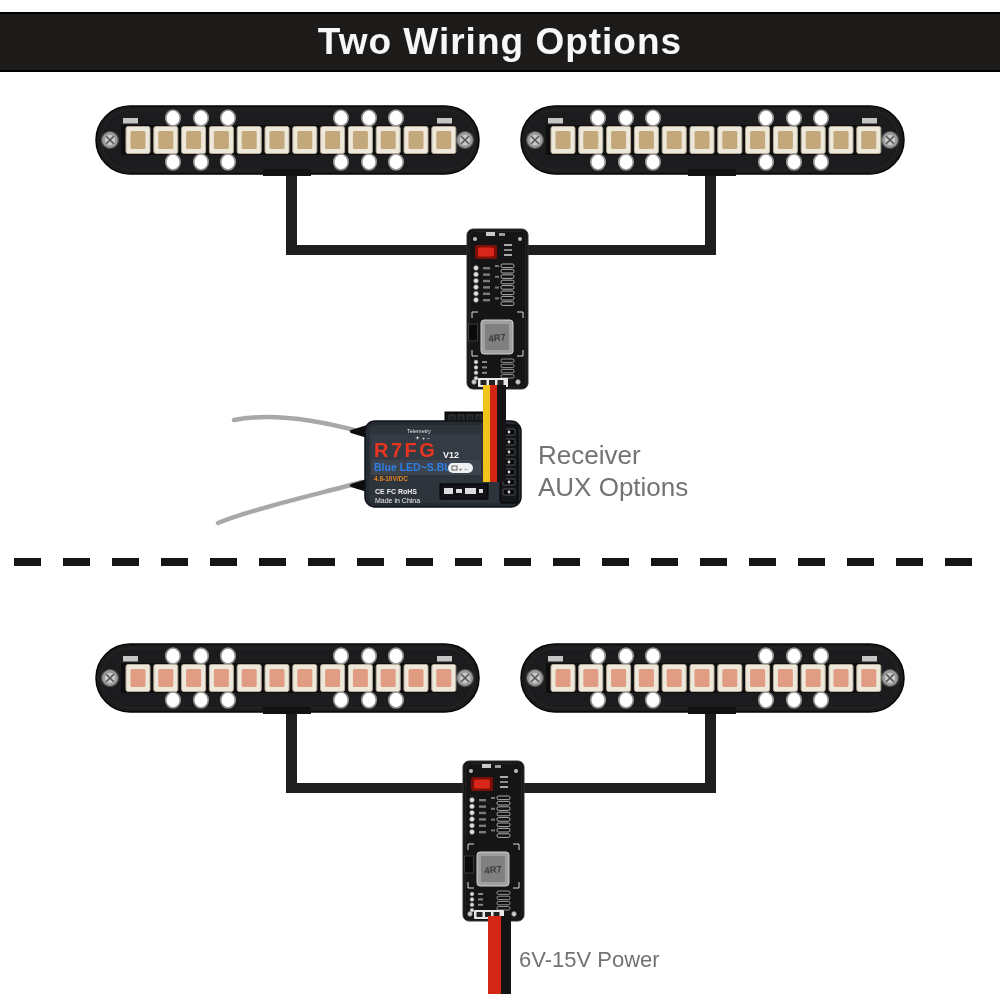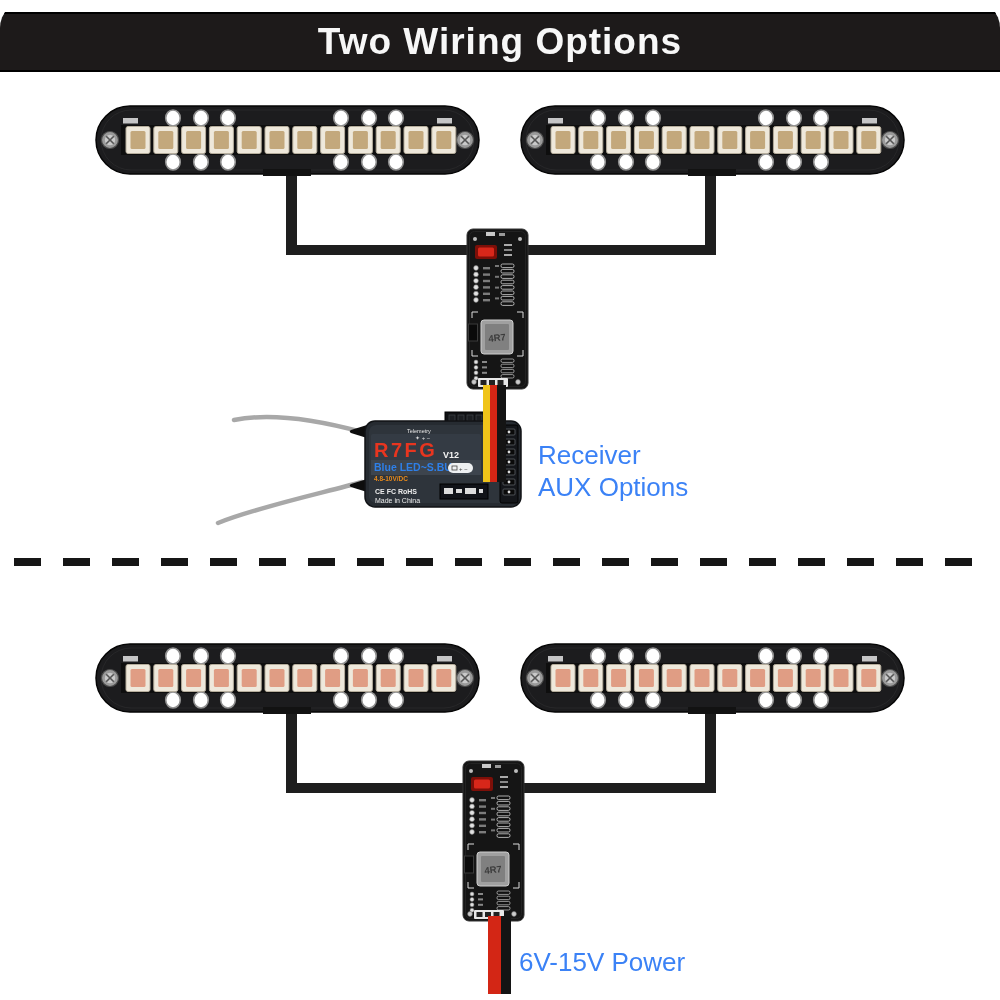--- a/index.html
+++ b/index.html
@@ -1,29 +1,29 @@
 <!DOCTYPE html>
 <html><head>
 <meta charset="utf-8">
 <style>
   html,body{margin:0;padding:0;background:#fff;}
   .stage{position:relative;width:1000px;height:1000px;background:#ffffff;overflow:hidden;
-         font-family:"Liberation Sans",sans-serif;border-radius:28px;}
+         font-family:"Liberation Sans",sans-serif;}
   .abs{position:absolute;}
   .banner{position:absolute;left:0;top:12px;width:1000px;height:56px;background:#1d1a1a;
           display:flex;align-items:center;justify-content:center;border-top:2px solid #000;border-bottom:2px solid #000;}
   .banner span{color:#f7f7f7;font-size:37px;font-weight:bold;letter-spacing:1px;}
   .wire{position:absolute;background:#1e1e1e;}
   .divider{position:absolute;left:14px;top:558px;width:972px;height:8px;
            background:repeating-linear-gradient(90deg,#161616 0 27px,transparent 27px 49px);}
   .cable{position:absolute;display:flex;}
   .cable div{height:100%;}
-  .note{position:absolute;color:#3b82f6;}
+  .note{position:absolute;color:#737373;}
   .note-receiver{left:538px;top:440px;font-size:26px;line-height:1.22;}
-  .note-power{left:519px;top:947px;font-size:26px;}
+  .note-power{left:519px;top:947px;font-size:22px;}
   svg{display:block;}
 </style>
 </head>
 <body>
 
 <div class="stage">
 
   <svg width="0" height="0" style="position:absolute" aria-hidden="true">
     <defs>
 

